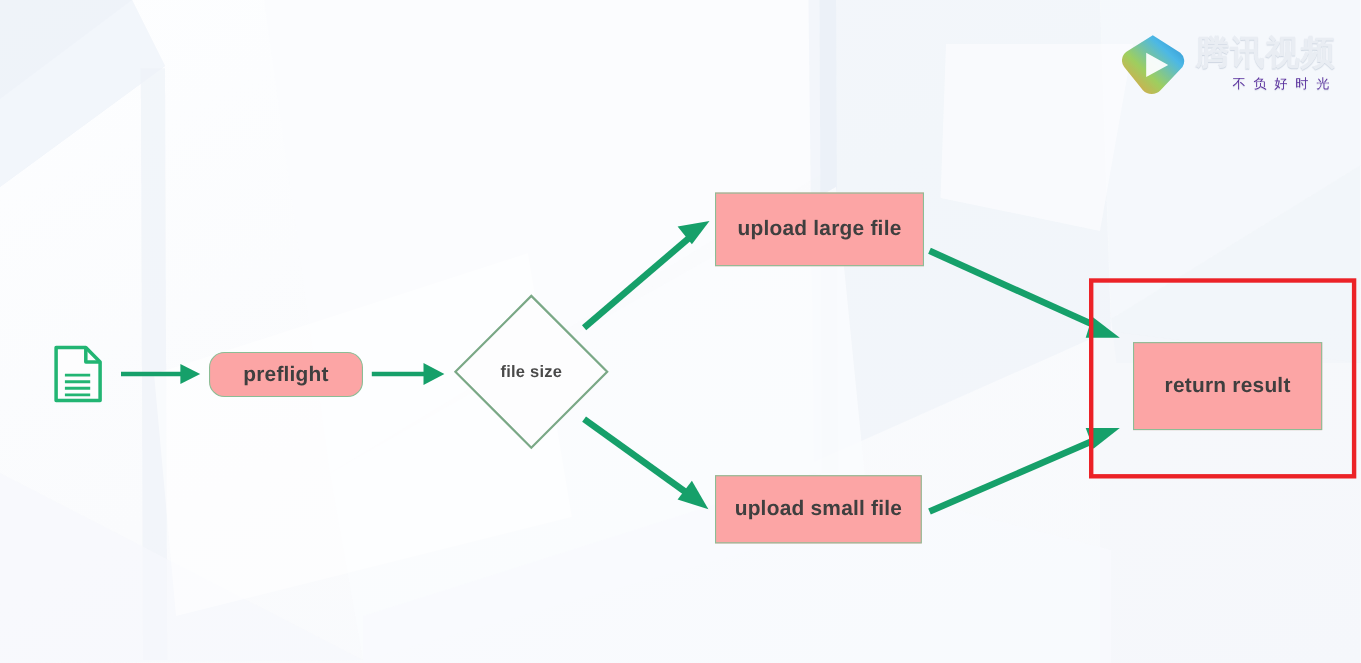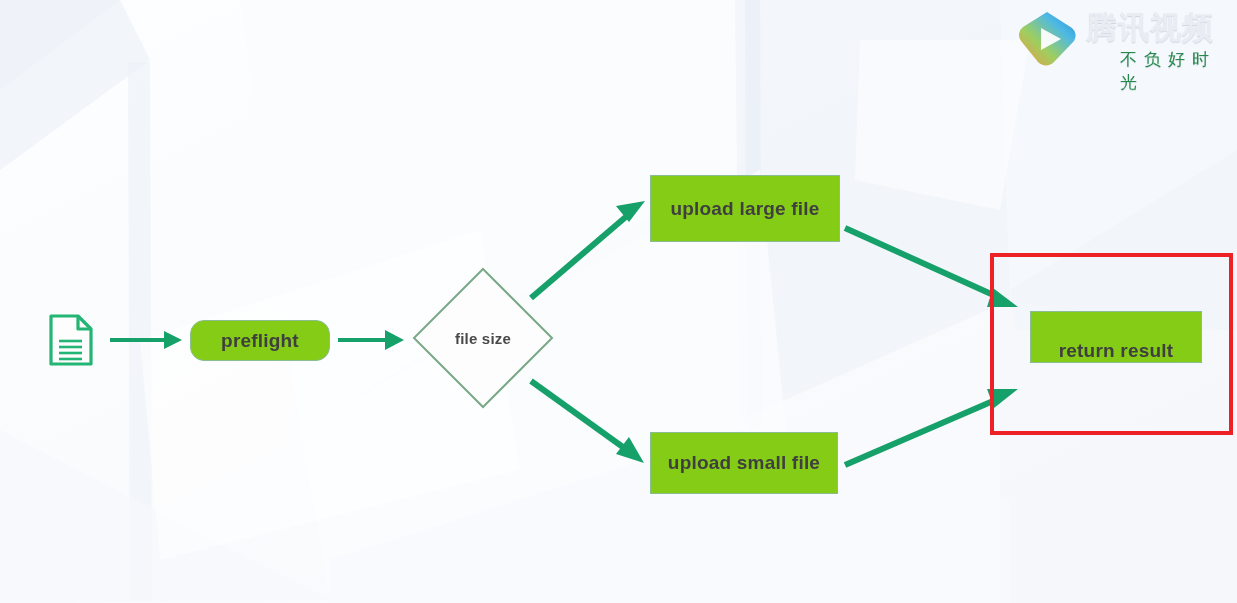--- a/index.html
+++ b/index.html
@@ -29,39 +29,39 @@
     position: absolute;
     inset: 0;
     width: 1237px;
     height: 603px;
   }
 
   
   .node {
     position: absolute;
     box-sizing: border-box;
-    background: #84cc16;
+    background: #fca5a5;
     border: 1.5px solid #8bbd95;
     display: flex;
     align-items: center;
     justify-content: center;
     color: #424242;
     letter-spacing: 0.2px;
   }
   .node-label {
     font-weight: bold;
     font-size: 19px;
     color: #3f3f3f;
     white-space: nowrap;
   }
 
   #node-preflight { left: 190px; top: 320px; width: 140px; height: 41px; border-radius: 14px; }
   #node-upload-large { left: 650px; top: 175px; width: 190px; height: 67px; }
   #node-upload-small { left: 650px; top: 432px; width: 188px; height: 62px; }
-  #node-return-result { left: 1030px; top: 311px; width: 172px; height: 52px; align-items: flex-end; }
+  #node-return-result { left: 1030px; top: 311px; width: 172px; height: 80px; }
 
   
   #node-file-size {
     position: absolute;
     left: 411px;
     top: 266px;
     width: 144px;
     height: 144px;
   }
   #node-file-size .diamond-shape {
@@ -101,21 +101,21 @@
     box-sizing: border-box;
     border: 4px solid #ec2227;
     background: transparent;
     pointer-events: none;
   }
 
   
   #watermark {
     position: absolute;
     left: 1016px;
-    top: 8px;
+    top: 28px;
     width: 200px;
     height: 74px;
     opacity: 0.92;
     display: flex;
     align-items: flex-start;
     justify-content: center;
   }
   #watermark .wm-logo {
     width: 62px;
     height: 62px;
@@ -130,22 +130,22 @@
   }
   #watermark .wm-main {
     font-size: 31px;
     font-weight: bold;
     color: #e9edf3;
     letter-spacing: 1px;
     line-height: 1.05;
     text-shadow: 0 1px 1px rgba(120,140,165,0.35);
   }
   #watermark .wm-sub {
-    font-size: 17px;
-    color: #15803d;
+    font-size: 12px;
+    color: #4c1d95;
     letter-spacing: 7px;
     margin-top: 3px;
     text-shadow: 0 1px 1px rgba(120,140,165,0.3);
     margin-left: 34px;
   }
 </style>
 </head>
 <body>
 
 <div id="stage">

